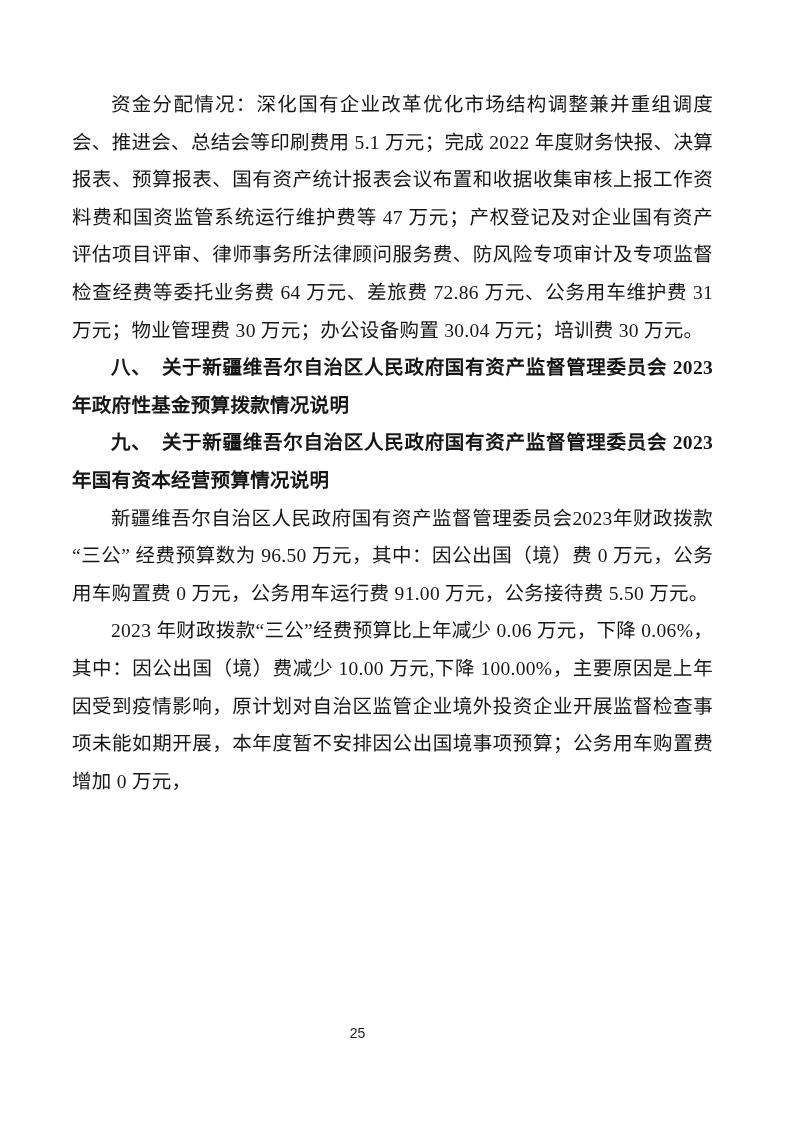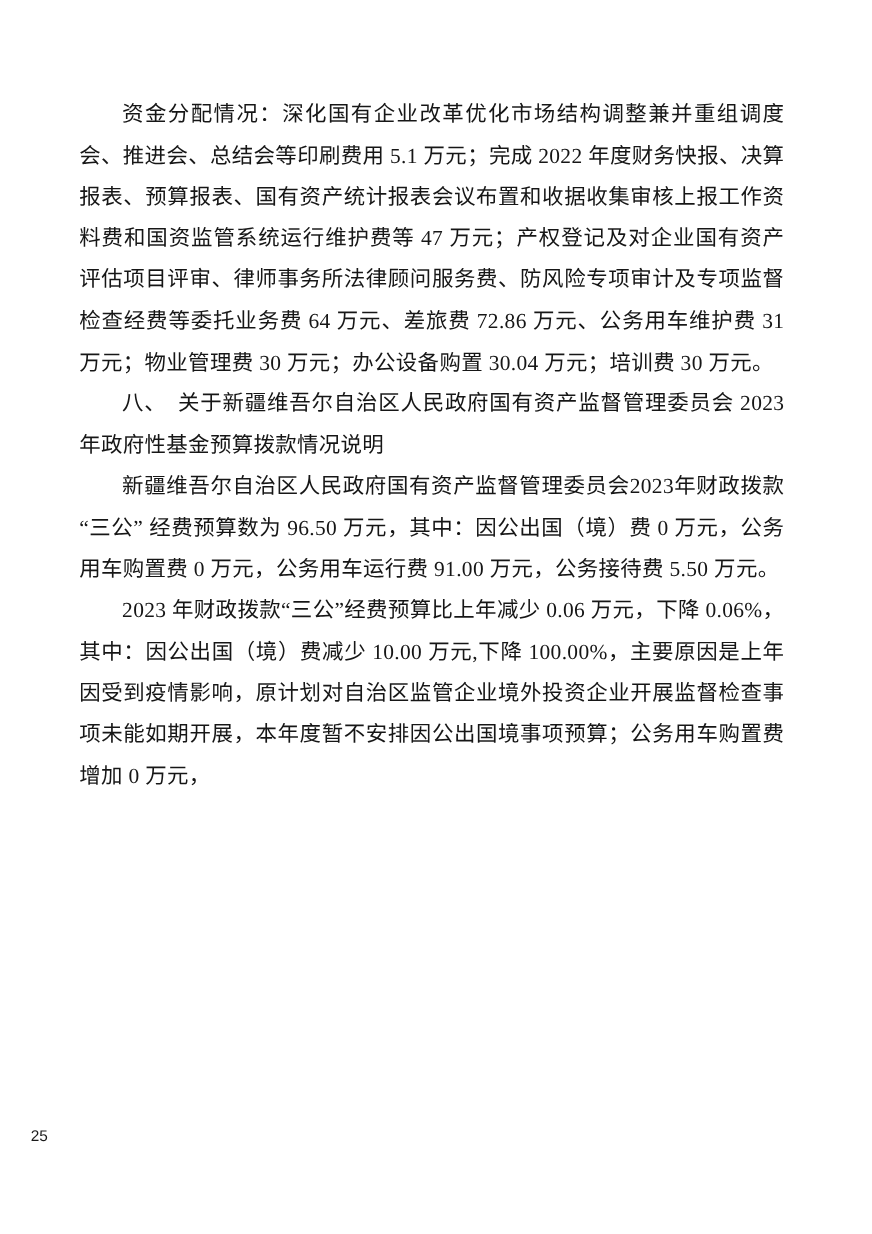--- a/index.html
+++ b/index.html
@@ -27,42 +27,42 @@
     padding: 0;
     font-size: 19.5px;
     line-height: 37.6px;
     text-align: justify;
     text-justify: inter-ideograph;
     text-indent: 2em;
     word-break: break-all;
     letter-spacing: 0.3px;
   }
   .doc-body p.heading {
-    font-weight: 400;
+    font-weight: 700;
   }
   .page-footer {
     position: absolute;
     left: 0;
     top: 1024px;
     width: 100%;
-    text-align: left;
-    margin-left: 28px;
+    text-align: center;
   }
   .page-number {
     font-size: 14px;
     color: #1a1a1a;
     font-family: "Liberation Sans", "DejaVu Sans", sans-serif;
   }
 </style>
 </head>
 <body>
 
 <div class="page">
   <main class="doc-body" id="doc-body">
       <p class="body-para">资金分配情况：深化国有企业改革优化市场结构调整兼并重组调度会、推进会、总结会等印刷费用 5.1 万元；完成 2022 年度财务快报、决算报表、预算报表、国有资产统计报表会议布置和收据收集审核上报工作资料费和国资监管系统运行维护费等 47 万元；产权登记及对企业国有资产评估项目评审、律师事务所法律顾问服务费、防风险专项审计及专项监督检查经费等委托业务费 64 万元、差旅费 72.86 万元、公务用车维护费 31 万元；物业管理费 30 万元；办公设备购置 30.04 万元；培训费 30 万元。</p>
       <p class="heading">八、　关于新疆维吾尔自治区人民政府国有资产监督管理委员会 2023 年政府性基金预算拨款情况说明</p>
+      <p class="heading">九、　关于新疆维吾尔自治区人民政府国有资产监督管理委员会 2023 年国有资本经营预算情况说明</p>
       <p class="body-para">新疆维吾尔自治区人民政府国有资产监督管理委员会2023年财政拨款“三公” 经费预算数为 96.50 万元，其中：因公出国（境）费 0 万元，公务用车购置费 0 万元，公务用车运行费 91.00 万元，公务接待费 5.50 万元。</p>
       <p class="body-para">2023 年财政拨款“三公”经费预算比上年减少 0.06 万元，下降 0.06%，其中：因公出国（境）费减少 10.00 万元,下降 100.00%，主要原因是上年因受到疫情影响，原计划对自治区监管企业境外投资企业开展监督检查事项未能如期开展，本年度暂不安排因公出国境事项预算；公务用车购置费增加 0 万元，</p>
     </main>
   <div class="page-footer">
     <span class="page-number">25</span>
   </div>
 </div>
 
 </body></html>

